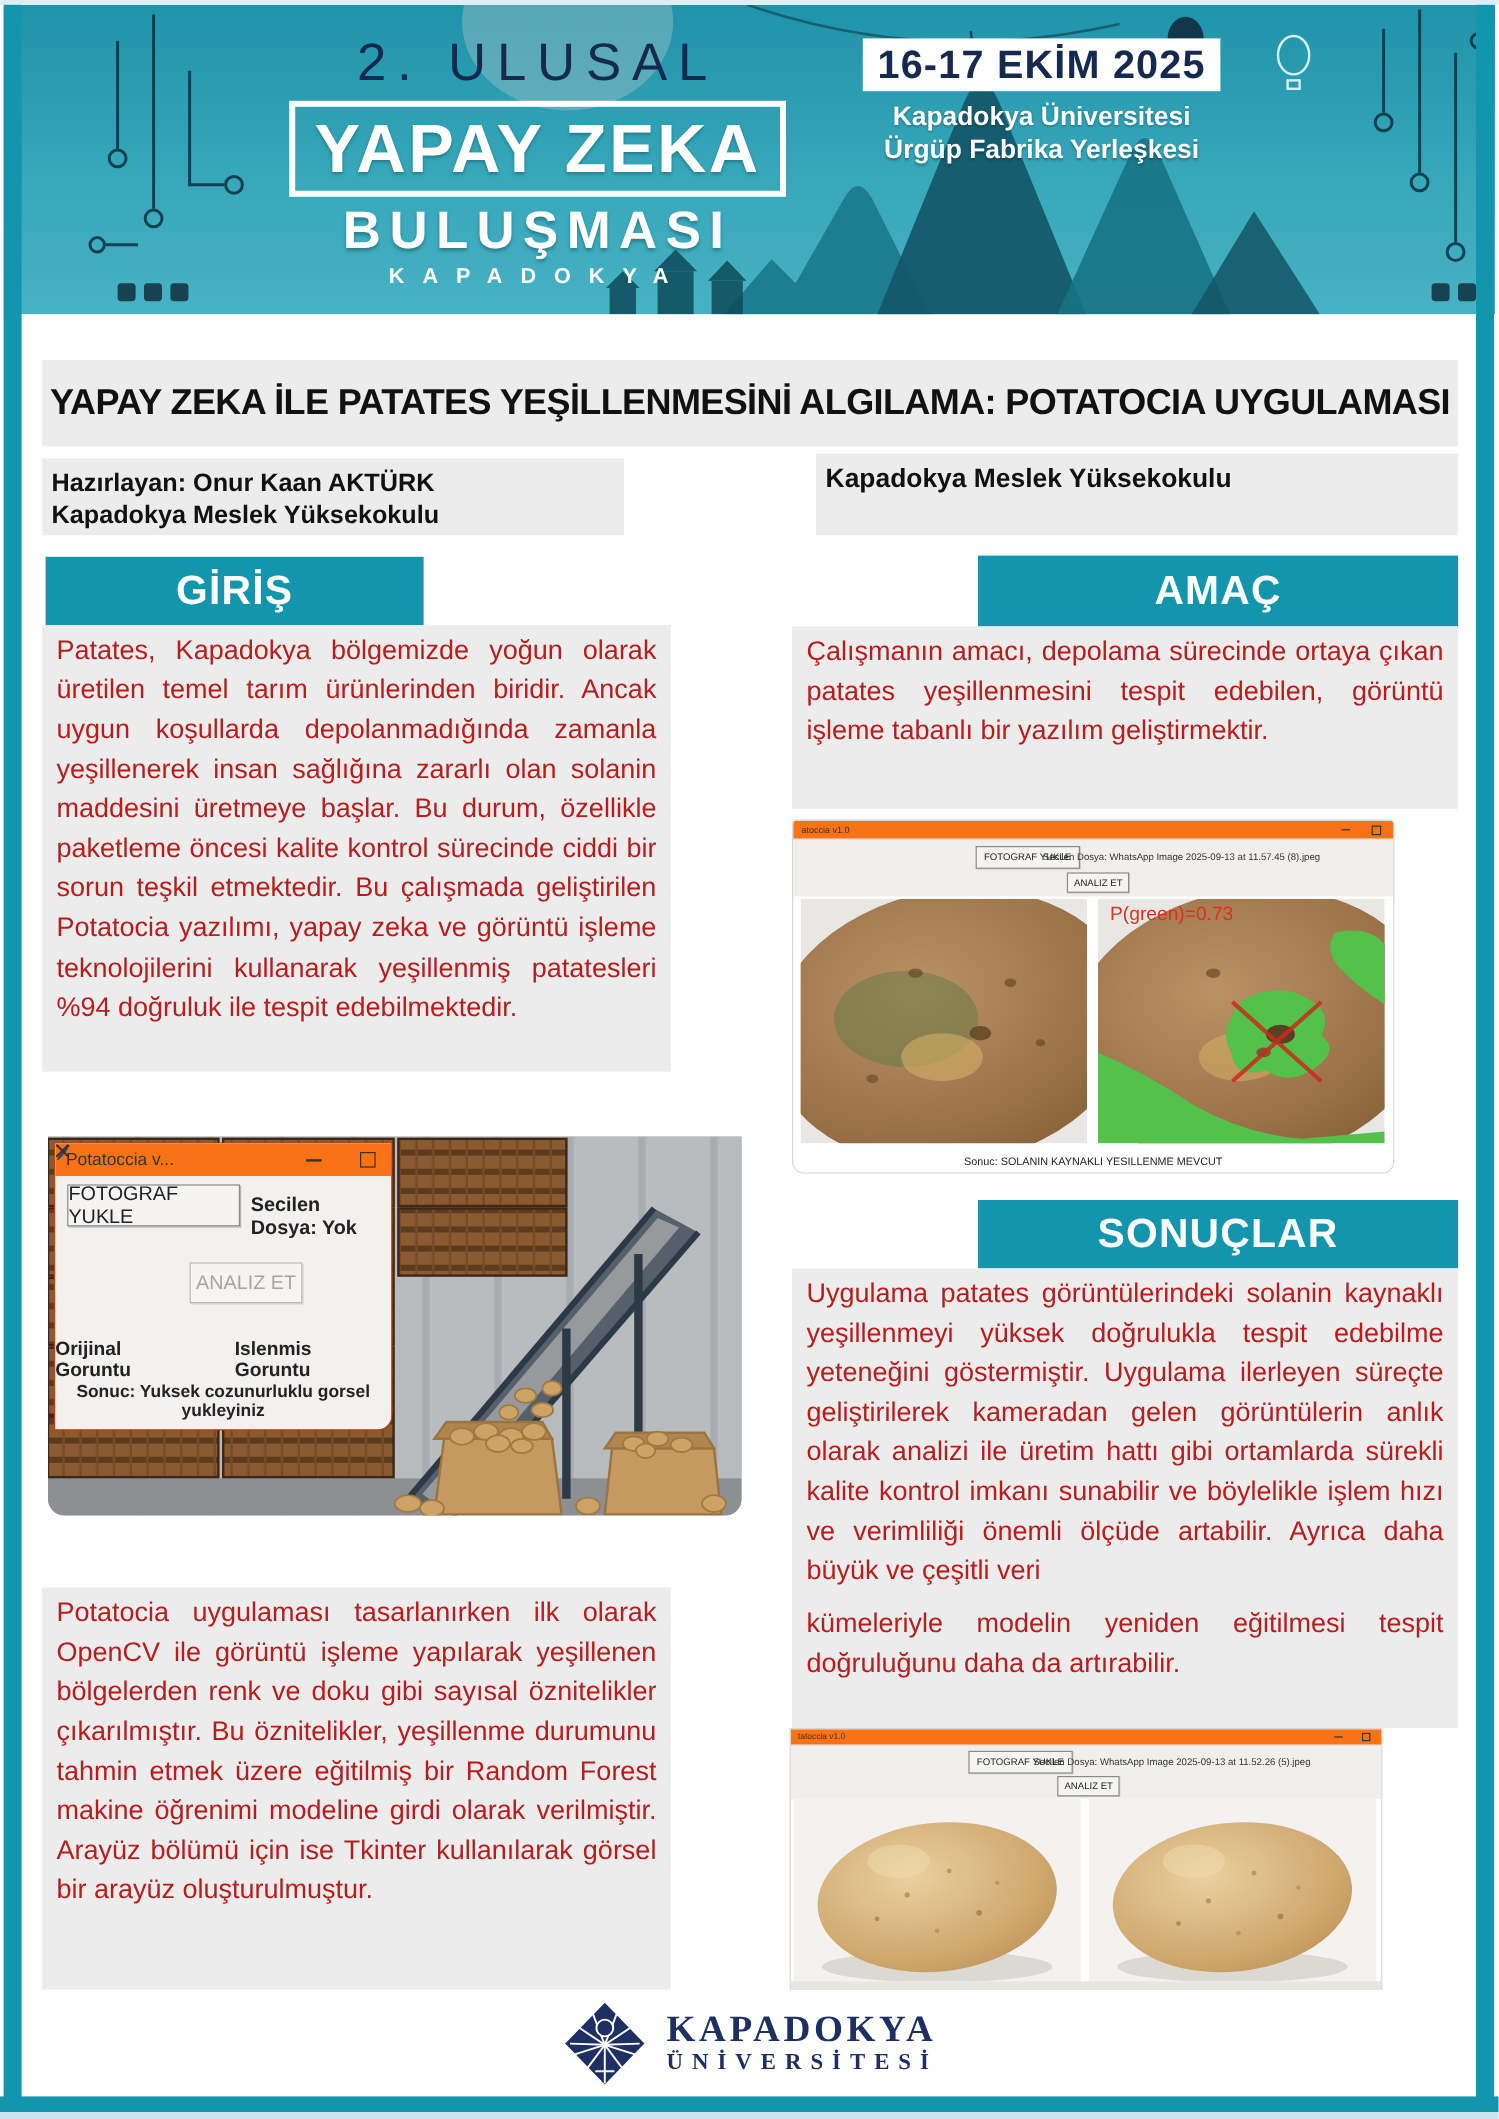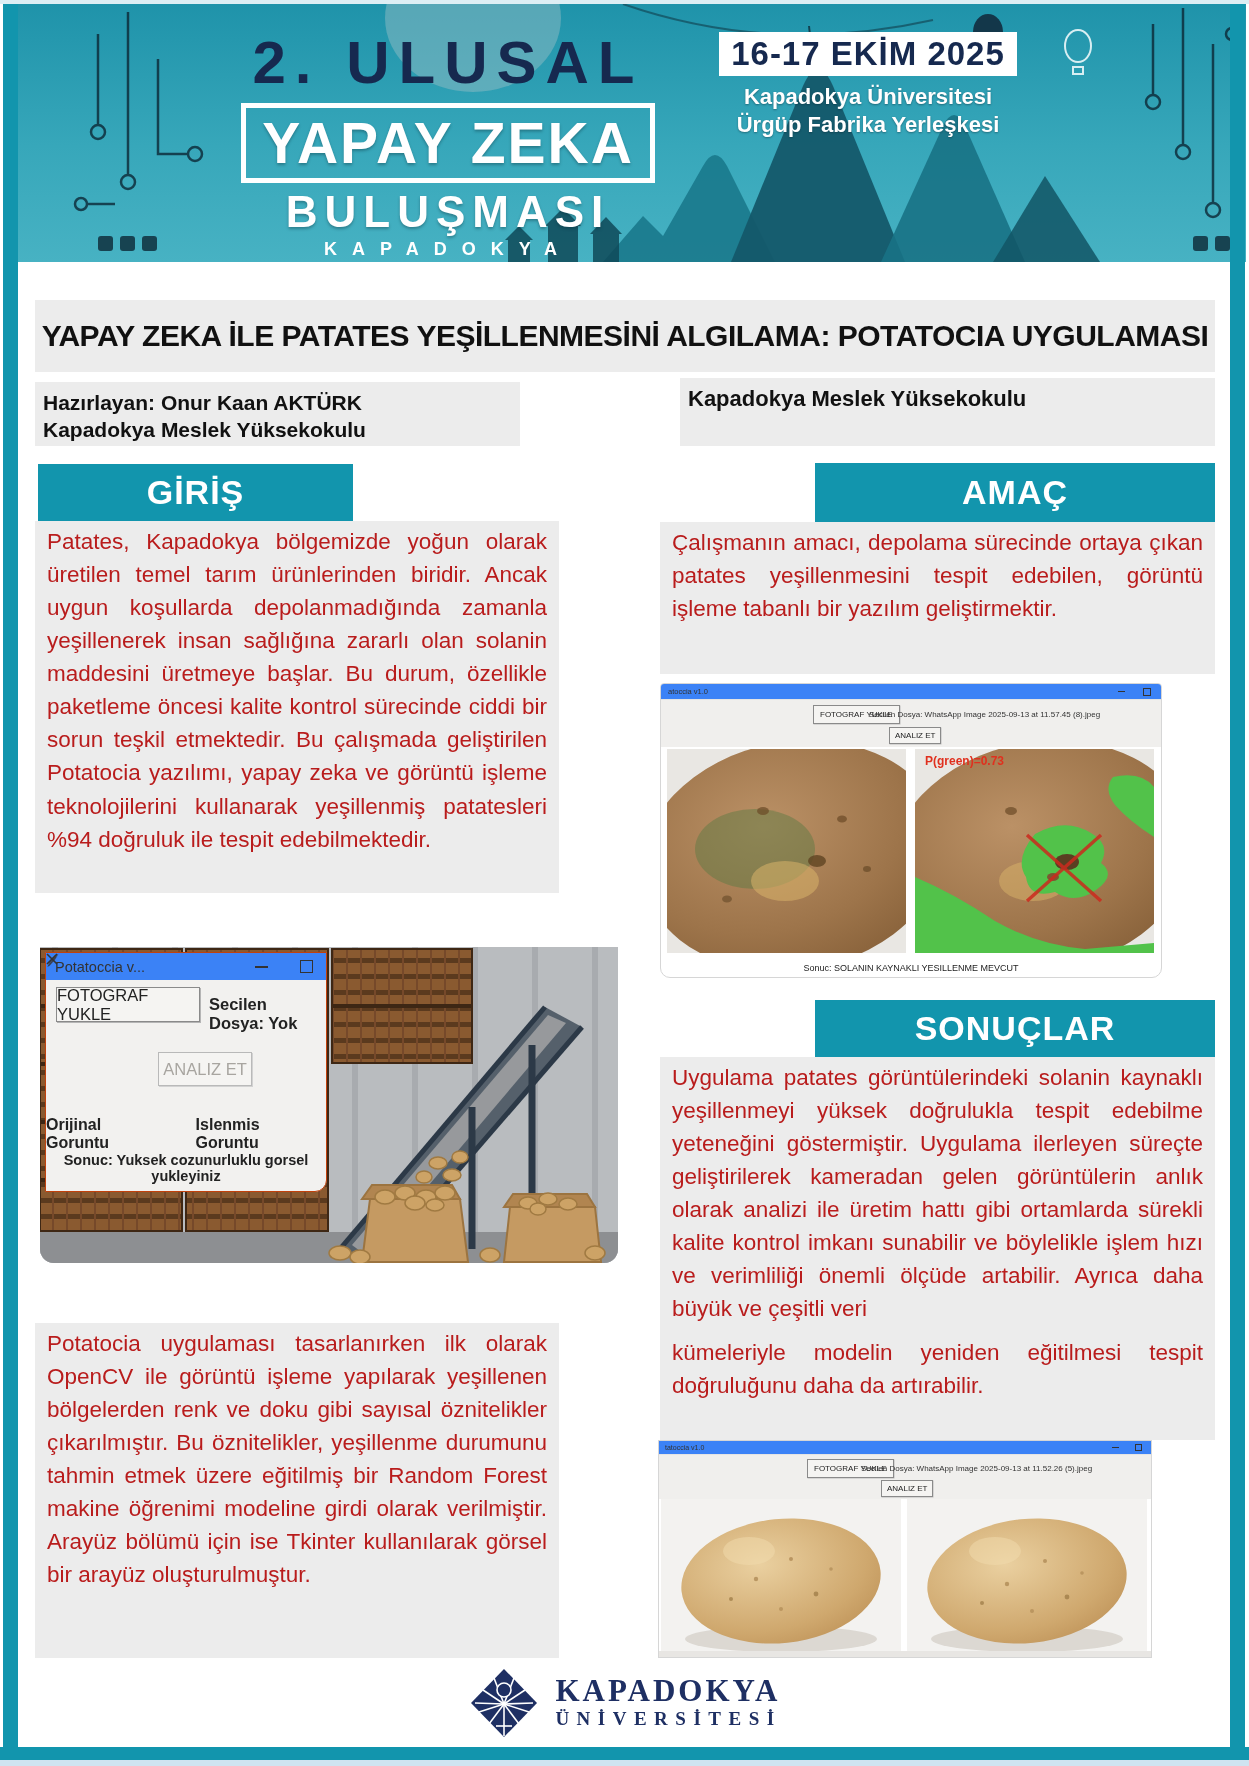--- a/index.html
+++ b/index.html
@@ -8,21 +8,21 @@
   
   .edge-top{position:absolute;left:0;top:0;width:100%;height:4px;background:#ddeef4;}
   .edge-left{position:absolute;left:3px;top:4px;width:15px;height:1756px;background:#1295ad;}
   .edge-right{position:absolute;left:1230px;top:4px;width:15px;height:1756px;background:#1295ad;}
   .edge-bottom{position:absolute;left:0;top:1747px;width:100%;height:13px;background:#1295ad;}
   .edge-under{position:absolute;left:0;top:1760px;width:100%;height:6px;background:#cfe4f1;}
   
   .banner{position:absolute;left:3px;top:4px;width:1243px;height:258px;overflow:hidden;}
   .banner svg.banner-art{position:absolute;left:0;top:0;width:100%;height:100%;}
   .logo-block{position:absolute;left:235px;top:24px;width:420px;text-align:center;}
-  .logo-edition{color:#16294f;font-size:60px;font-weight:700;letter-spacing:9px;}
+  .logo-edition{color:#16294f;font-size:44px;font-weight:400;letter-spacing:9px;}
   .logo-namebox{display:inline-block;margin-top:6px;border:5px solid #ffffff;padding:2px 16px;}
   .logo-name{color:#ffffff;font-size:57px;font-weight:800;letter-spacing:2px;white-space:nowrap;
              text-shadow:0 2px 3px rgba(10,40,50,.35);}
   .logo-meeting{margin-top:4px;color:#ffffff;font-size:44px;font-weight:800;letter-spacing:7px;
                 text-shadow:0 2px 3px rgba(10,40,50,.35);}
   .logo-loc{margin-top:2px;color:#ffffff;font-size:18px;font-weight:600;letter-spacing:15px;}
   .date-block{position:absolute;left:700px;top:28px;width:330px;text-align:center;}
   .date-chip{display:inline-block;background:#ffffff;color:#16294f;font-size:33px;font-weight:800;
              padding:3px 12px;letter-spacing:1px;}
   .venue{color:#ffffff;font-size:22px;font-weight:700;line-height:1.25;
@@ -39,21 +39,21 @@
   .author-box.right .author-line{font-size:22px;}
   
   .sec-head{position:absolute;background:#1295ad;display:flex;align-items:center;justify-content:center;}
   .sec-head span{color:#ffffff;font-size:34px;font-weight:800;letter-spacing:1px;}
   .sec-body{position:absolute;background:#ececec;box-sizing:border-box;padding:4px 12px;
             font-size:22.5px;line-height:1.47;text-align:justify;color:#b91c1c;}
   .sec-body p{margin:0;}
   .sec-body p + p{margin-top:10px;}
   
   .shot{position:absolute;background:#ffffff;border:1px solid #d6d6d6;overflow:hidden;}
-  .titlebar{display:flex;align-items:center;background:#3b82f6;}
+  .titlebar{display:flex;align-items:center;background:#f97316;}
   .tb-title{color:#333;}
   .tb-controls{margin-left:auto;display:flex;align-items:center;}
   .ctl-min{background:#333;}
   .ctl-max{border:1.5px solid #333;background:transparent;}
   .btnish{display:inline-flex;align-items:center;justify-content:center;background:#f5f4f2;
           border:1px solid #8a8a8a;box-shadow:1px 1px 0 #b5b5b5;color:#222;}
   
   .intro-shot{left:40px;top:947px;width:578px;height:316px;border:none;border-radius:0 0 14px 14px;background:#9ea2a6;}
   .intro-shot svg{position:absolute;left:0;top:0;}
   .tkwin{position:absolute;left:5px;top:5px;width:280px;height:238px;background:#f2f1ef;
@@ -77,21 +77,21 @@
   .amac-shot .tb-title{font-size:7.5px;}
   .amac-shot .tb-controls{gap:18px;margin-right:3px;}
   .amac-shot .ctl-min{width:7px;height:1.5px;}
   .amac-shot .ctl-max{width:6px;height:6px;border-width:1px;}
   .mini-toolbar{position:relative;background:#f0efed;height:47px;border-top:1px solid #e4e4e4;}
   .mini-upload{position:absolute;height:17px;font-size:8px;padding:0 6px;box-shadow:0.5px 0.5px 0 #bbb;}
   .mini-file{position:absolute;font-size:8px;color:#333;}
   .mini-analyze{position:absolute;height:15px;font-size:8px;padding:0 5px;box-shadow:0.5px 0.5px 0 #bbb;}
   .panels{display:flex;gap:9px;padding:2px 6px;}
   .panel{position:relative;overflow:hidden;}
-  .det-label{position:absolute;left:10px;top:5px;color:#e0301e;font-size:12px;font-weight:700;}
+  .det-label{position:absolute;left:10px;top:5px;color:#e0301e;font-size:16px;font-weight:400;}
   .mini-status{height:25px;text-align:center;font-size:9px;color:#222;padding-top:8px;}
   
   .result-shot{left:658px;top:1440px;width:492px;height:216px;}
   .result-shot .titlebar{height:13px;padding:0 6px;}
   .result-shot .tb-title{font-size:7px;}
   .result-shot .tb-controls{gap:16px;margin-right:3px;}
   .result-shot .ctl-min{width:7px;height:1.5px;}
   .result-shot .ctl-max{width:5px;height:5px;border-width:1px;}
   .result-sliver{height:7px;background:#e8e6e3;}
   

